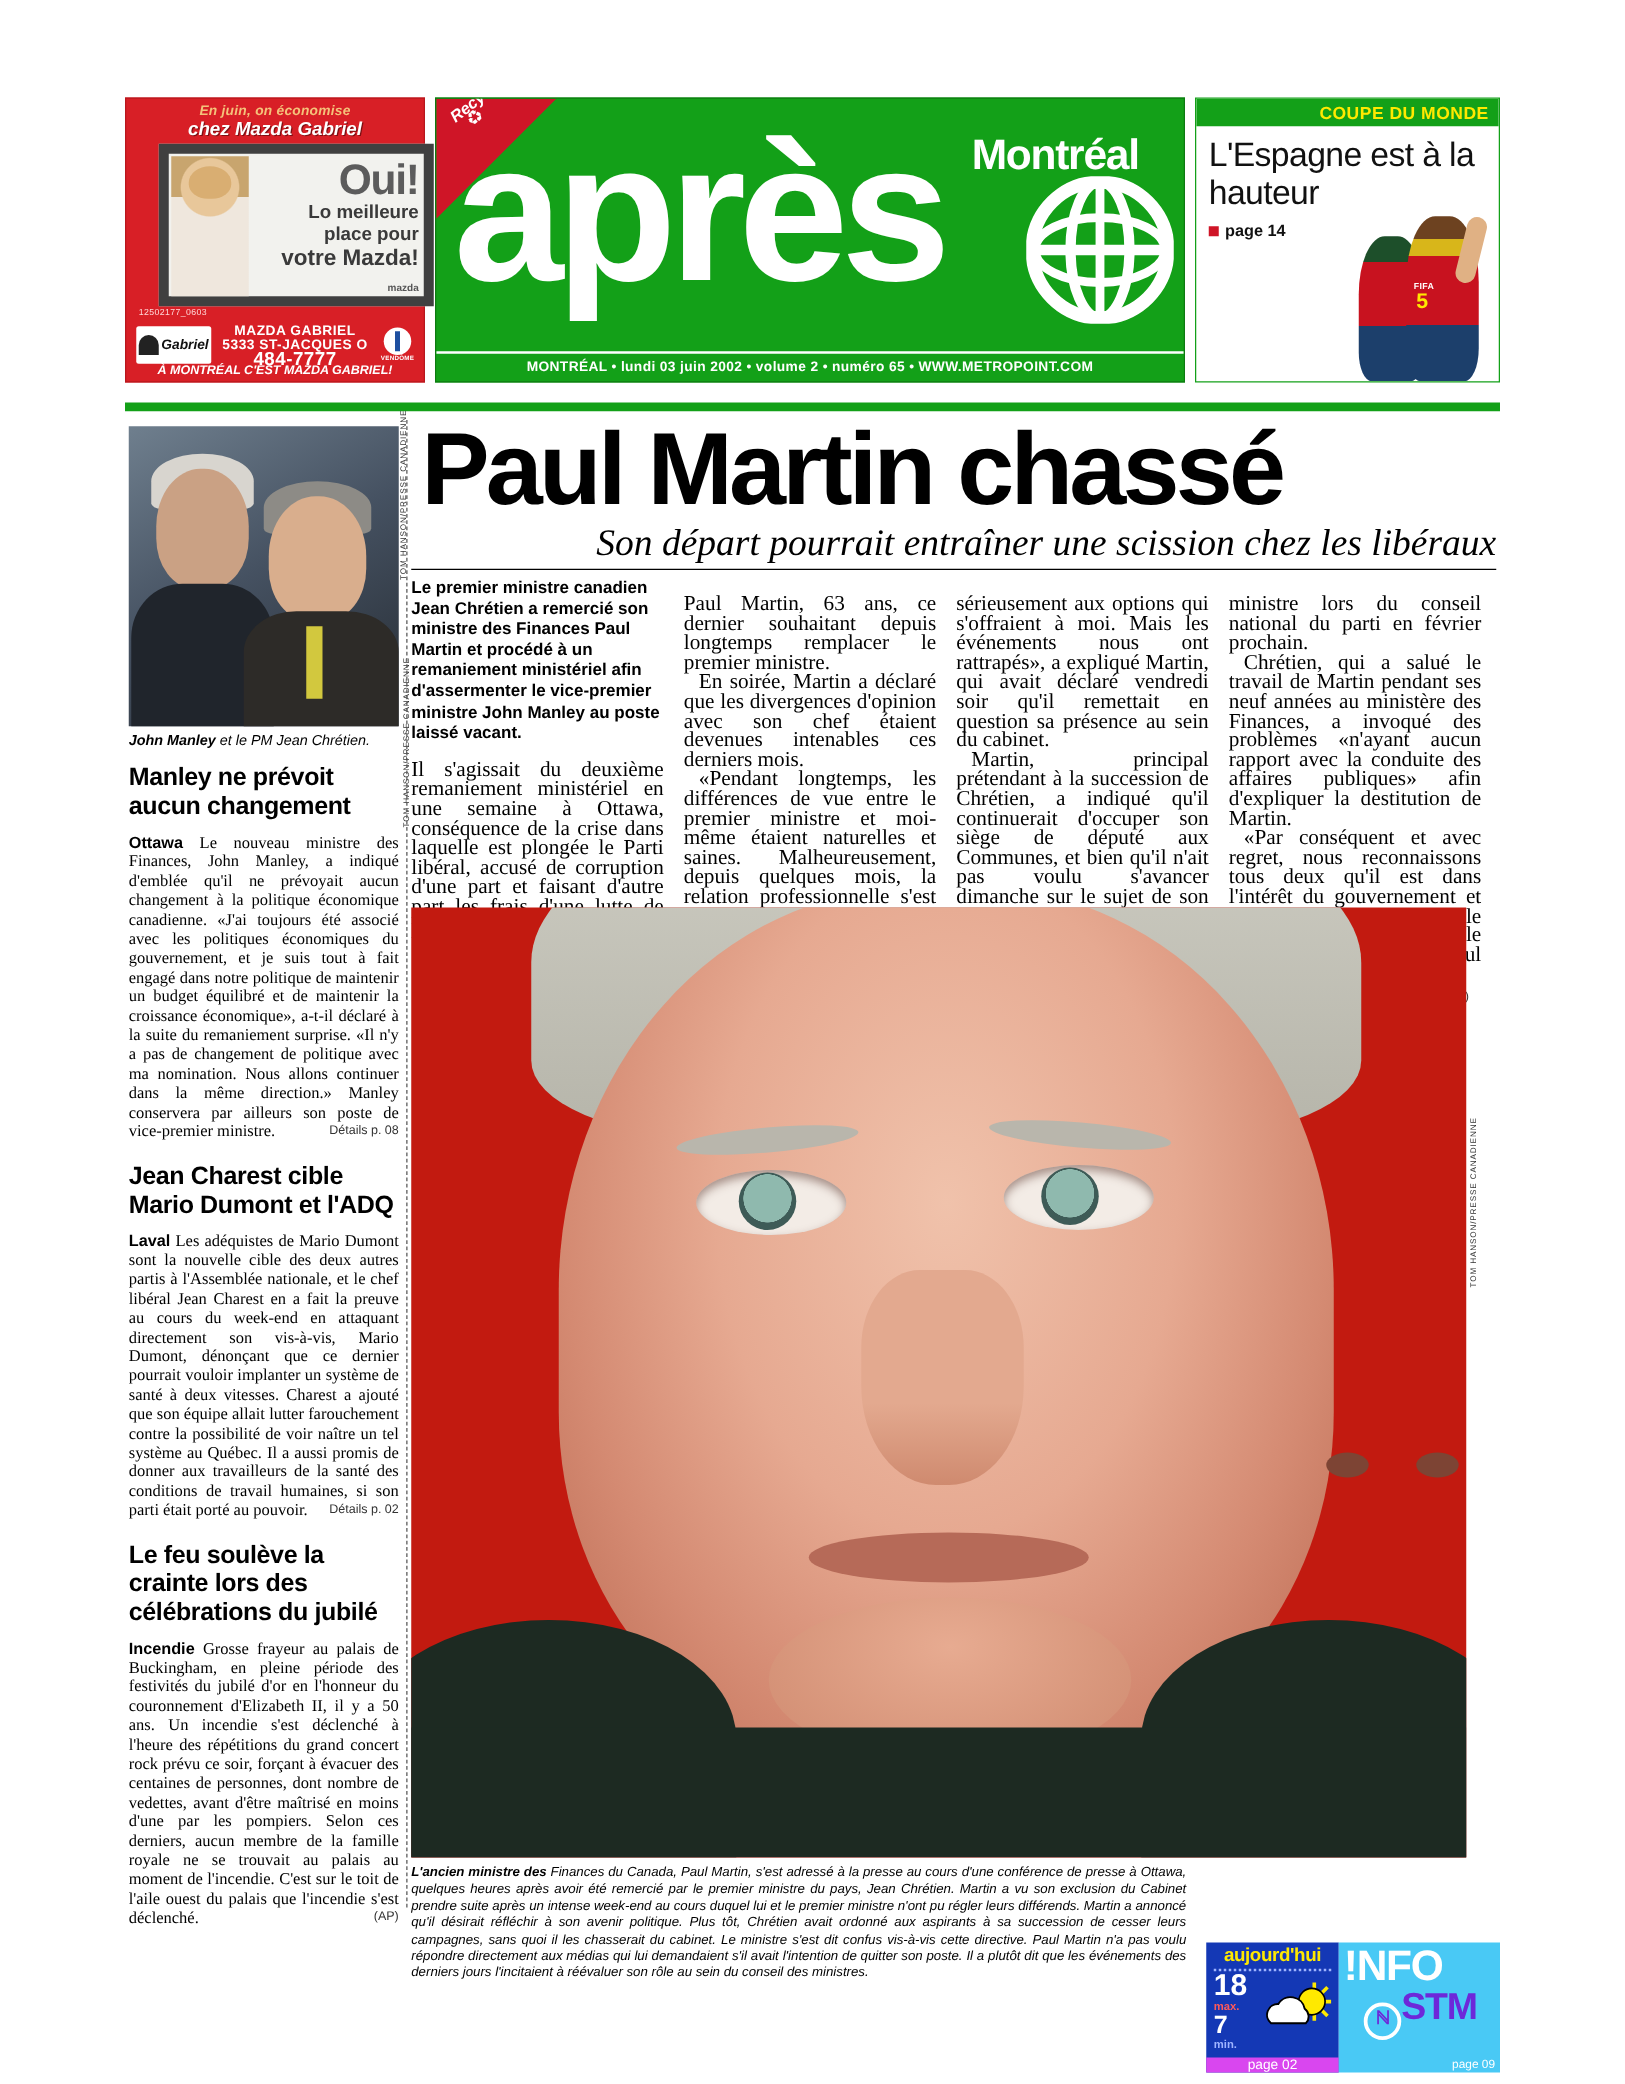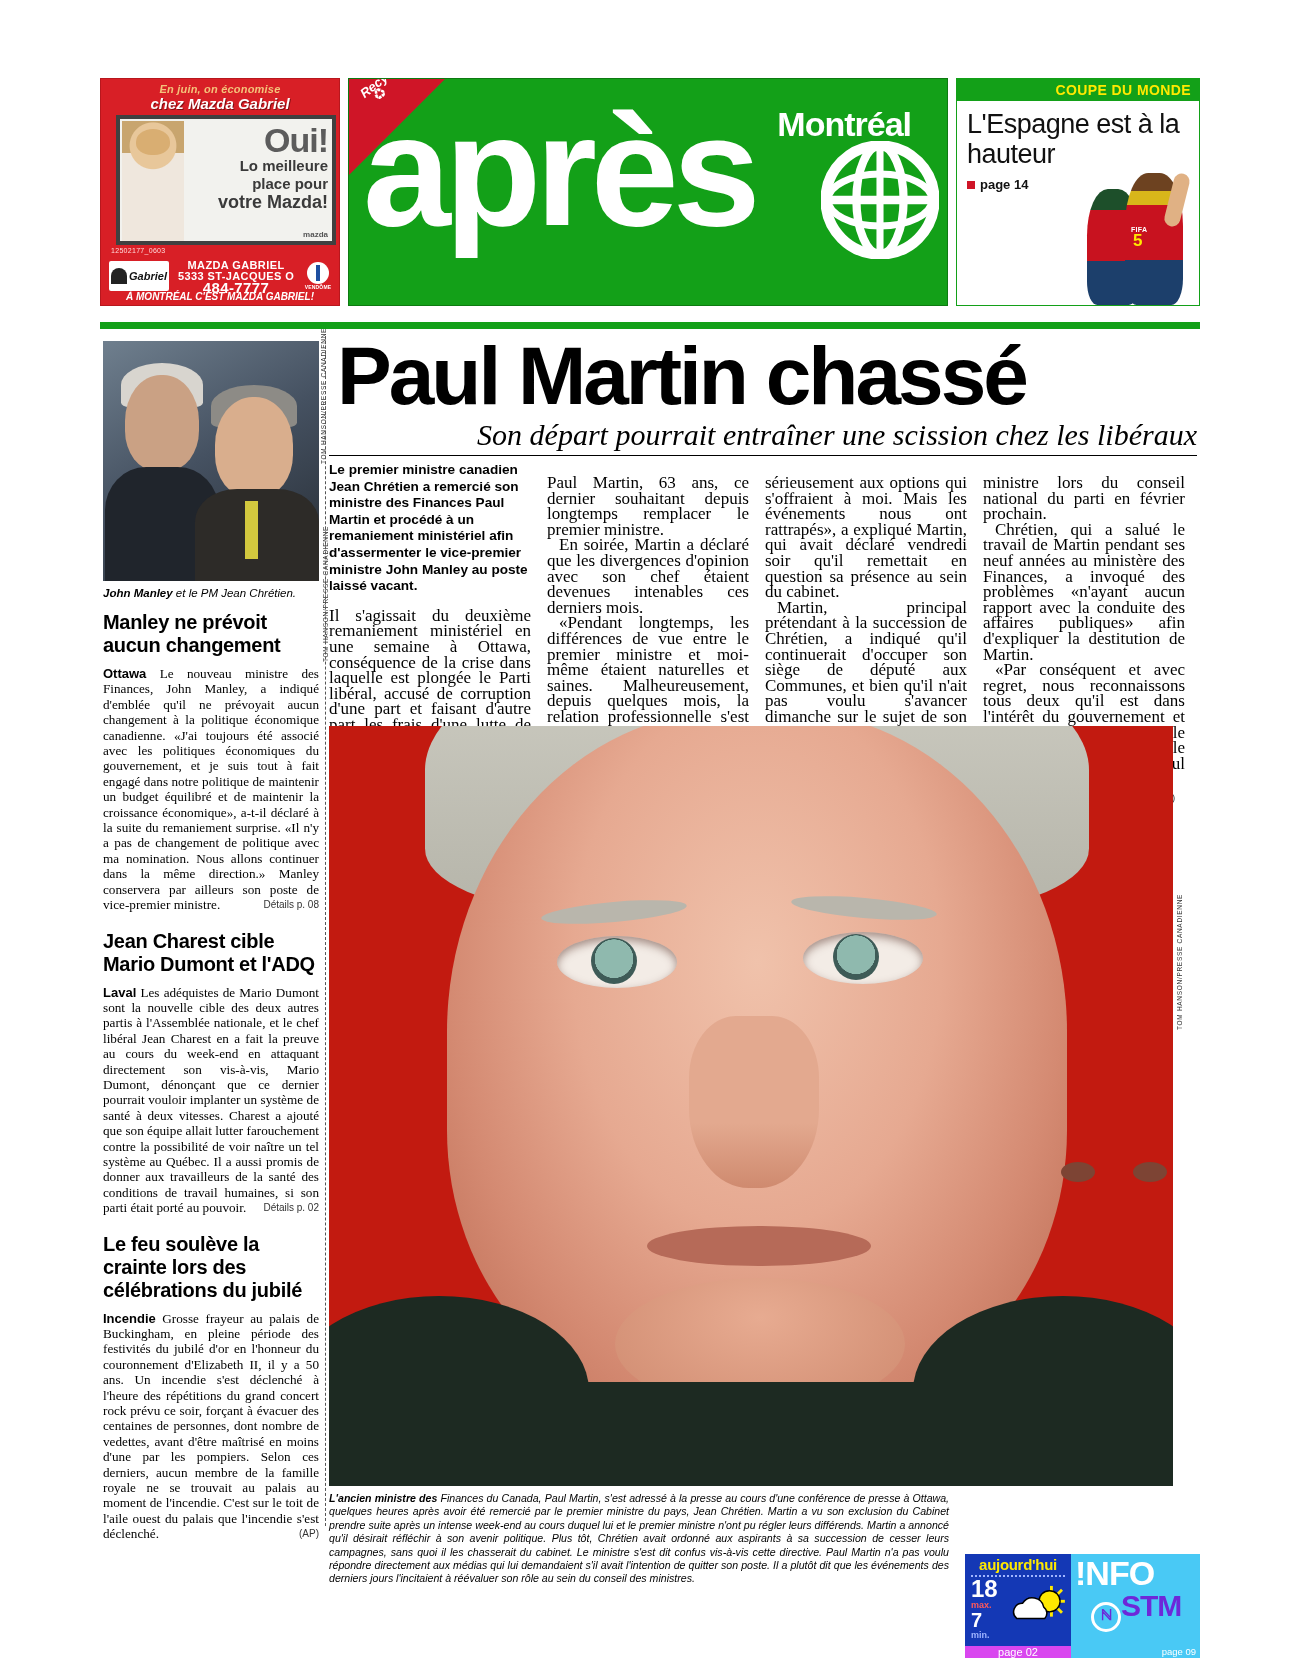--- a/index.html
+++ b/index.html
@@ -7,21 +7,21 @@
   .page{position:absolute;left:0;top:0;width:1300px;height:1667px;background:#ffffff;}
 
   
   .topband{position:absolute;left:100px;top:78px;width:1100px;height:228px;}
 
   
   .ad{position:absolute;left:0;top:0;width:240px;height:228px;background:#d81f26;border:1px solid #b8171d;box-sizing:border-box;}
   .ad-head{padding:4px 6px 0 6px;text-align:center;}
   .ad-head .l1{color:#f4c27a;font-size:11px;font-weight:bold;font-style:italic;letter-spacing:.2px;line-height:12px;}
   .ad-head .l2{color:#ffffff;font-size:15px;font-weight:bold;font-style:italic;line-height:17px;text-shadow:1px 1px 0 #7e0f13;}
-  .ad-pic{position:absolute;left:15px;top:36px;width:220px;height:130px;background:#f2f2ee;border:4px solid #404040;box-sizing:border-box;overflow:hidden;text-decoration:underline;}
+  .ad-pic{position:absolute;left:26px;top:36px;width:220px;height:130px;background:#f2f2ee;border:8px solid #404040;box-sizing:border-box;overflow:hidden;text-decoration:underline;}
   .ad-woman{position:absolute;left:2px;top:2px;width:62px;height:124px;background:
      radial-gradient(circle at 50% 20%,#e8c79a 0 22%,transparent 23%),
      linear-gradient(#c8a56e 0 26%,#efe7dd 26% 100%);}
   .ad-woman:after{content:"";position:absolute;left:14px;top:8px;width:34px;height:26px;border-radius:50% 50% 45% 45%;background:#d9ae72;}
   .ad-txt{position:absolute;left:66px;top:4px;right:4px;text-align:right;}
   .ad-oui{font-size:34px;font-weight:bold;color:#5c5c5c;line-height:34px;letter-spacing:-1px;}
   .ad-l{font-size:15px;font-weight:bold;color:#3a3a3a;line-height:18px;}
   .ad-l.big{font-size:18px;}
   .ad-mark{position:absolute;right:4px;bottom:2px;font-size:8px;font-weight:bold;color:#555;}
   .ad-code{position:absolute;left:10px;top:168px;font-size:7px;color:#ffd9d9;letter-spacing:.3px;}
@@ -192,20 +192,21 @@
       <div class="recyc-txt">Recyclez</div>
       <div class="metro">après</div>
       <div class="mont">Montréal</div>
       <svg class="globe" viewBox="0 0 100 100">
         <circle cx="50" cy="50" r="46" fill="none" stroke="#fff" stroke-width="9"></circle>
         <ellipse cx="50" cy="50" rx="20" ry="46" fill="none" stroke="#fff" stroke-width="7"></ellipse>
         <line x1="5" y1="50" x2="95" y2="50" stroke="#fff" stroke-width="7"></line>
         <ellipse cx="50" cy="50" rx="44" ry="22" fill="none" stroke="#fff" stroke-width="6"></ellipse>
         <line x1="50" y1="4" x2="50" y2="96" stroke="#fff" stroke-width="6"></line>
       </svg>
+      <div class="mast-foot">MONTRÉAL  •  lundi 03 juin 2002  •  volume 2  •  numéro 65  •  WWW.METROPOINT.COM</div>
     </div>
 
     <div class="wc">
       <div class="wc-bar">COUPE DU MONDE</div>
       <div class="wc-h">L'Espagne est à la hauteur</div>
       <div class="wc-page">
         <span class="wc-sq"></span><span>page 14</span>
       </div>
       <div class="wc-img">
         <div class="pl pl1"></div>

